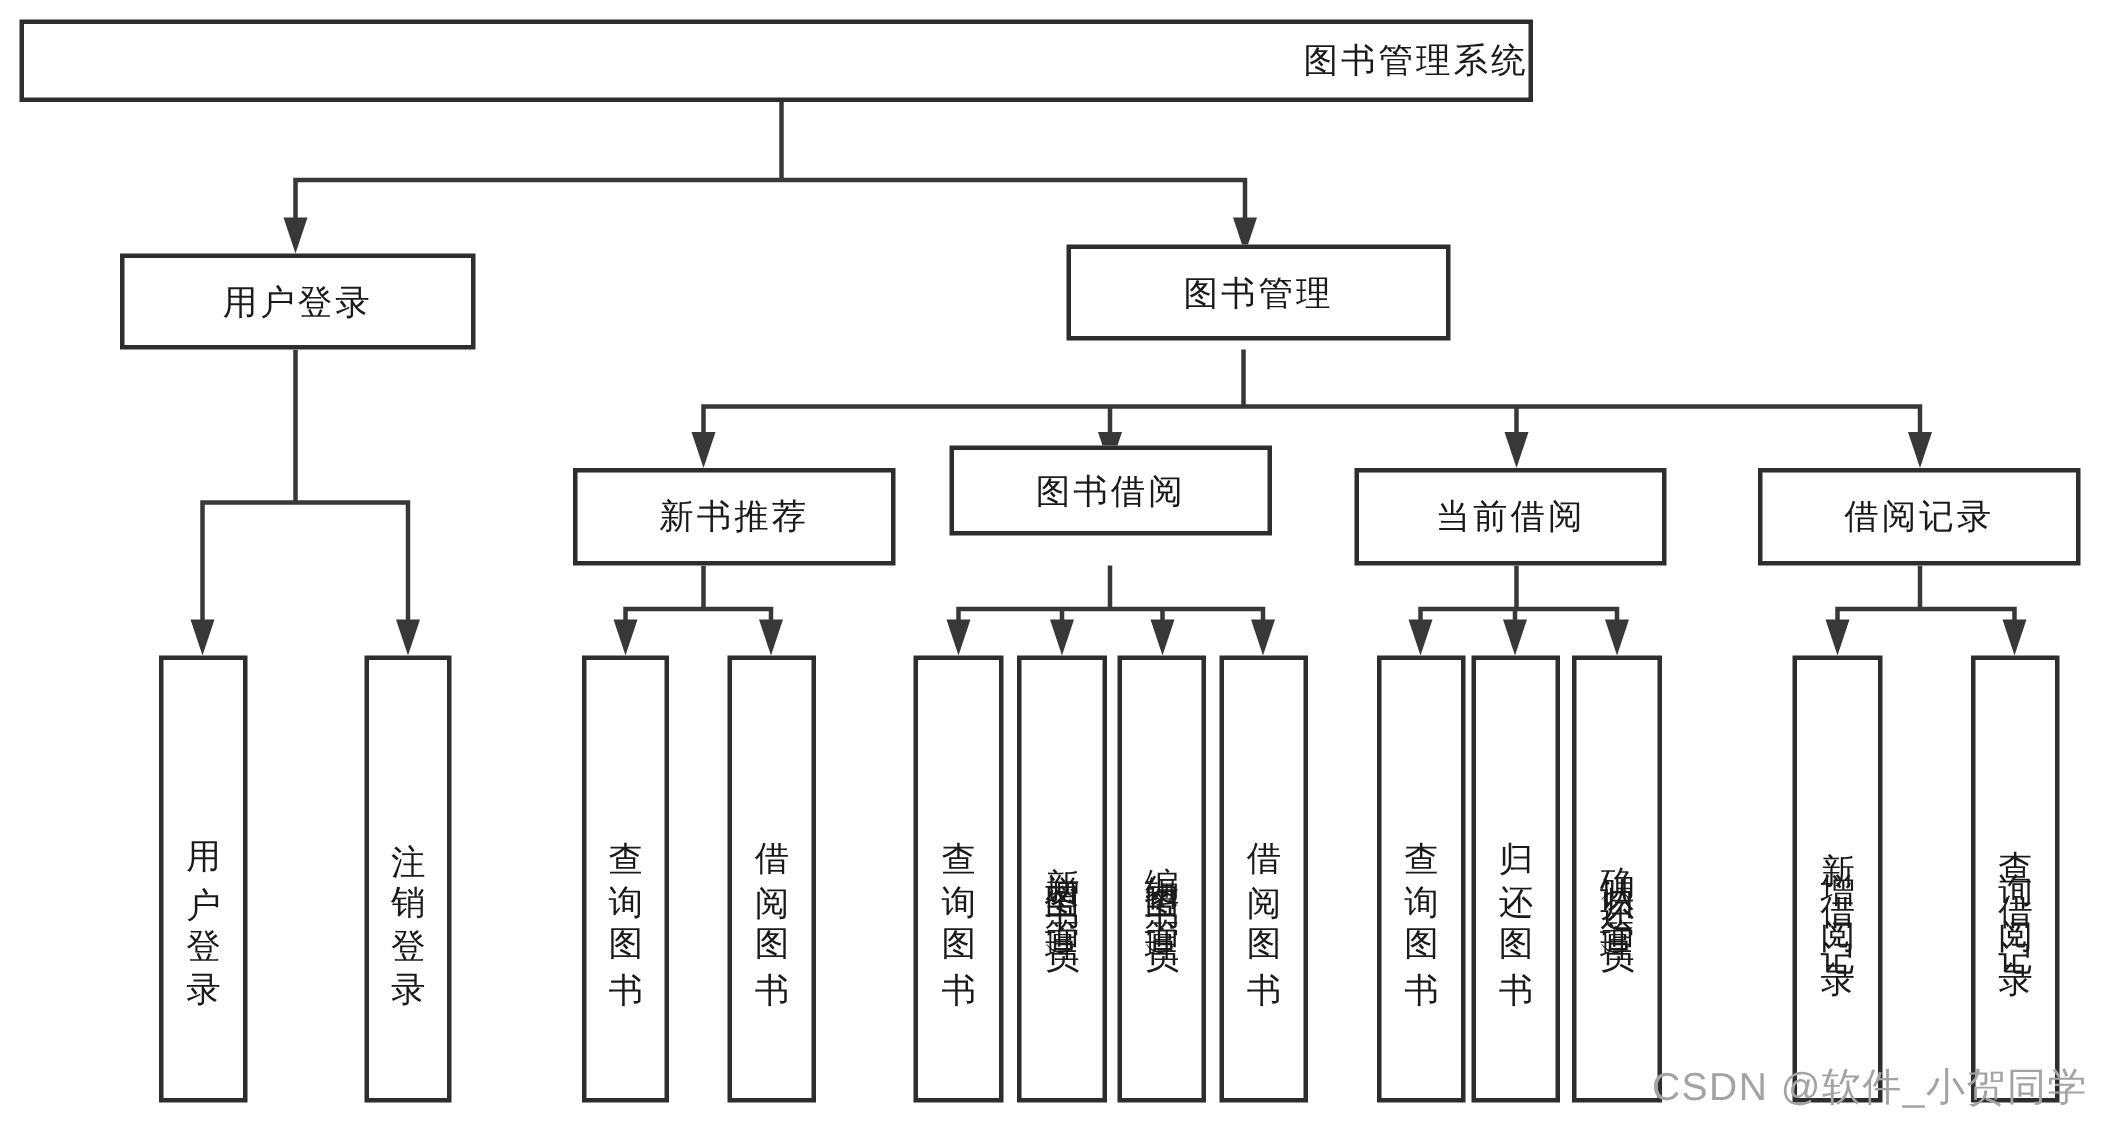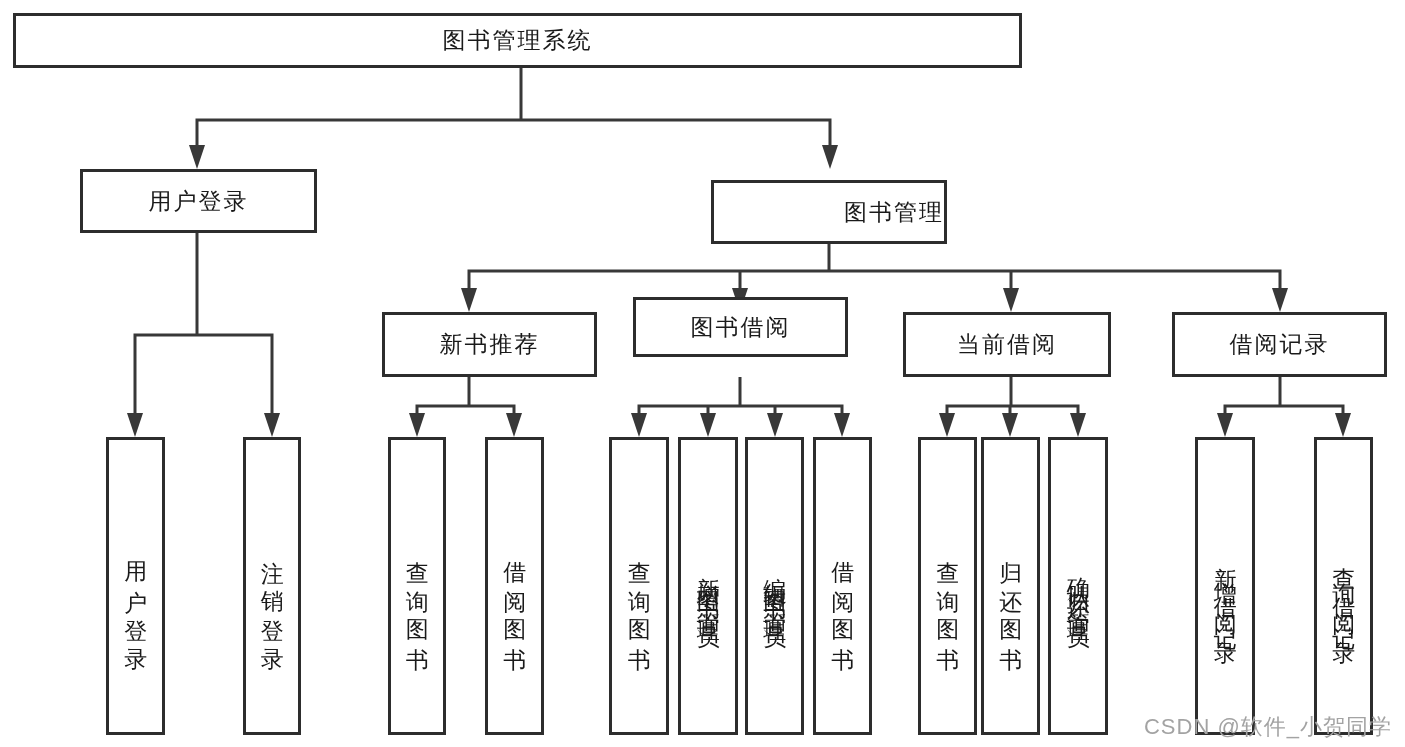--- a/index.html
+++ b/index.html
@@ -40,21 +40,21 @@
     line-height: 1.1;
     white-space: nowrap;
   }
   .sp4 { letter-spacing: 29px; transform: translateY(15px); }
   .sp6 { letter-spacing: 15px; transform: translateY(8px); }
   .sp9 { letter-spacing: 7px;  transform: translateY(4px); }
   .watermark {
     position: absolute;
     right: 13px;
     bottom: 5px;
-    font-size: 22px;
+    font-size: 26px;
     letter-spacing: 1px;
     color: #a3a3a3;
     z-index: 5;
     white-space: nowrap;
   }
 </style>
 </head>
 <body>
 
 <div class="stage">
@@ -99,28 +99,28 @@
 
       <polygon points="947,437 939,413 955,413"></polygon>
       <polygon points="1010,437 1002,413 1018,413"></polygon>
       <polygon points="1078,437 1070,413 1086,413"></polygon>
 
       <polygon points="1225,437 1217,413 1233,413"></polygon>
       <polygon points="1343,437 1335,413 1351,413"></polygon>
     </g>
   </svg>
 
-  <div class="box" style="left:13px; top:13px; width:1009px; height:55px;">
+  <div class="box" style="left:13px; top:13px; width:1009px; height:55px;justify-content:flex-end;">
     <span class="h-label">图书管理系统</span>
   </div>
 
   <div class="box" style="left:80px; top:169px; width:237px; height:64px;">
     <span class="h-label">用户登录</span>
   </div>
-  <div class="box" style="left:711px; top:180px; width:236px; height:64px;justify-content:flex-end;">
+  <div class="box" style="left:711px; top:163px; width:256px; height:64px;">
     <span class="h-label">图书管理</span>
   </div>
 
   <div class="box" style="left:362px; top:312px; width:215px; height:65px;margin-left:20px;">
     <span class="h-label">新书推荐</span>
   </div>
   <div class="box" style="left:633px; top:297px; width:215px; height:60px;">
     <span class="h-label">图书借阅</span>
   </div>
   <div class="box" style="left:903px; top:312px; width:208px; height:65px;">

